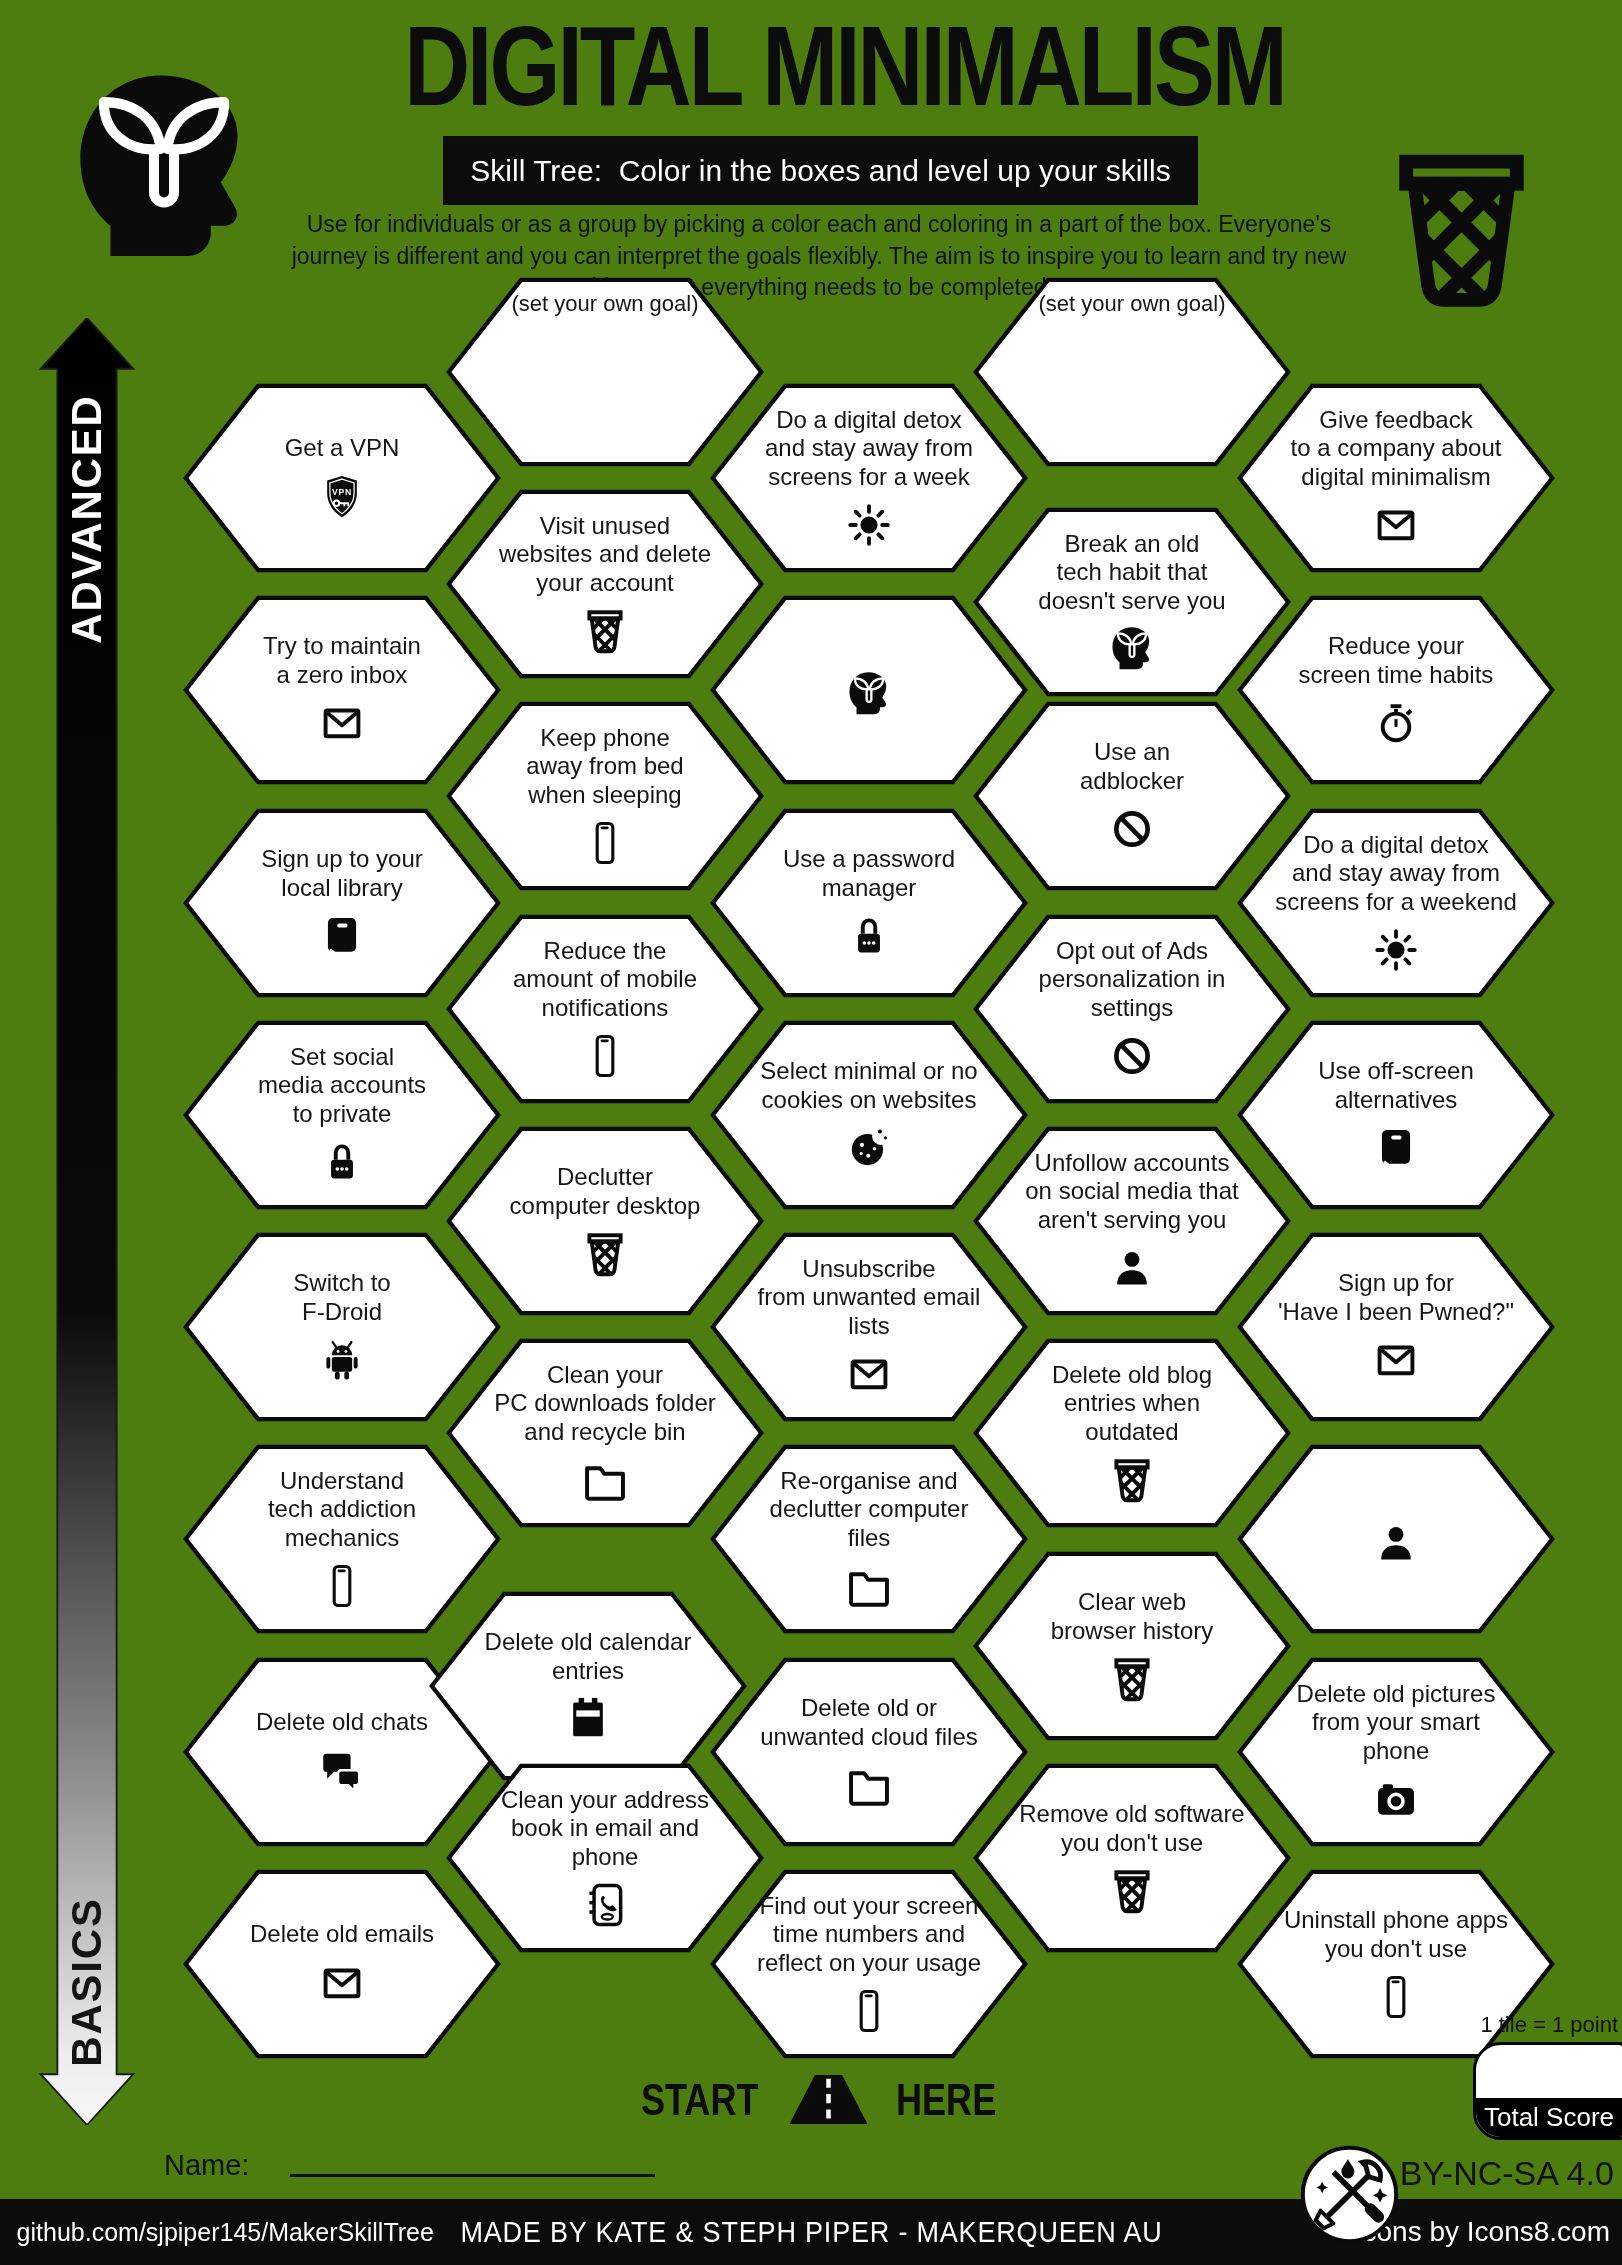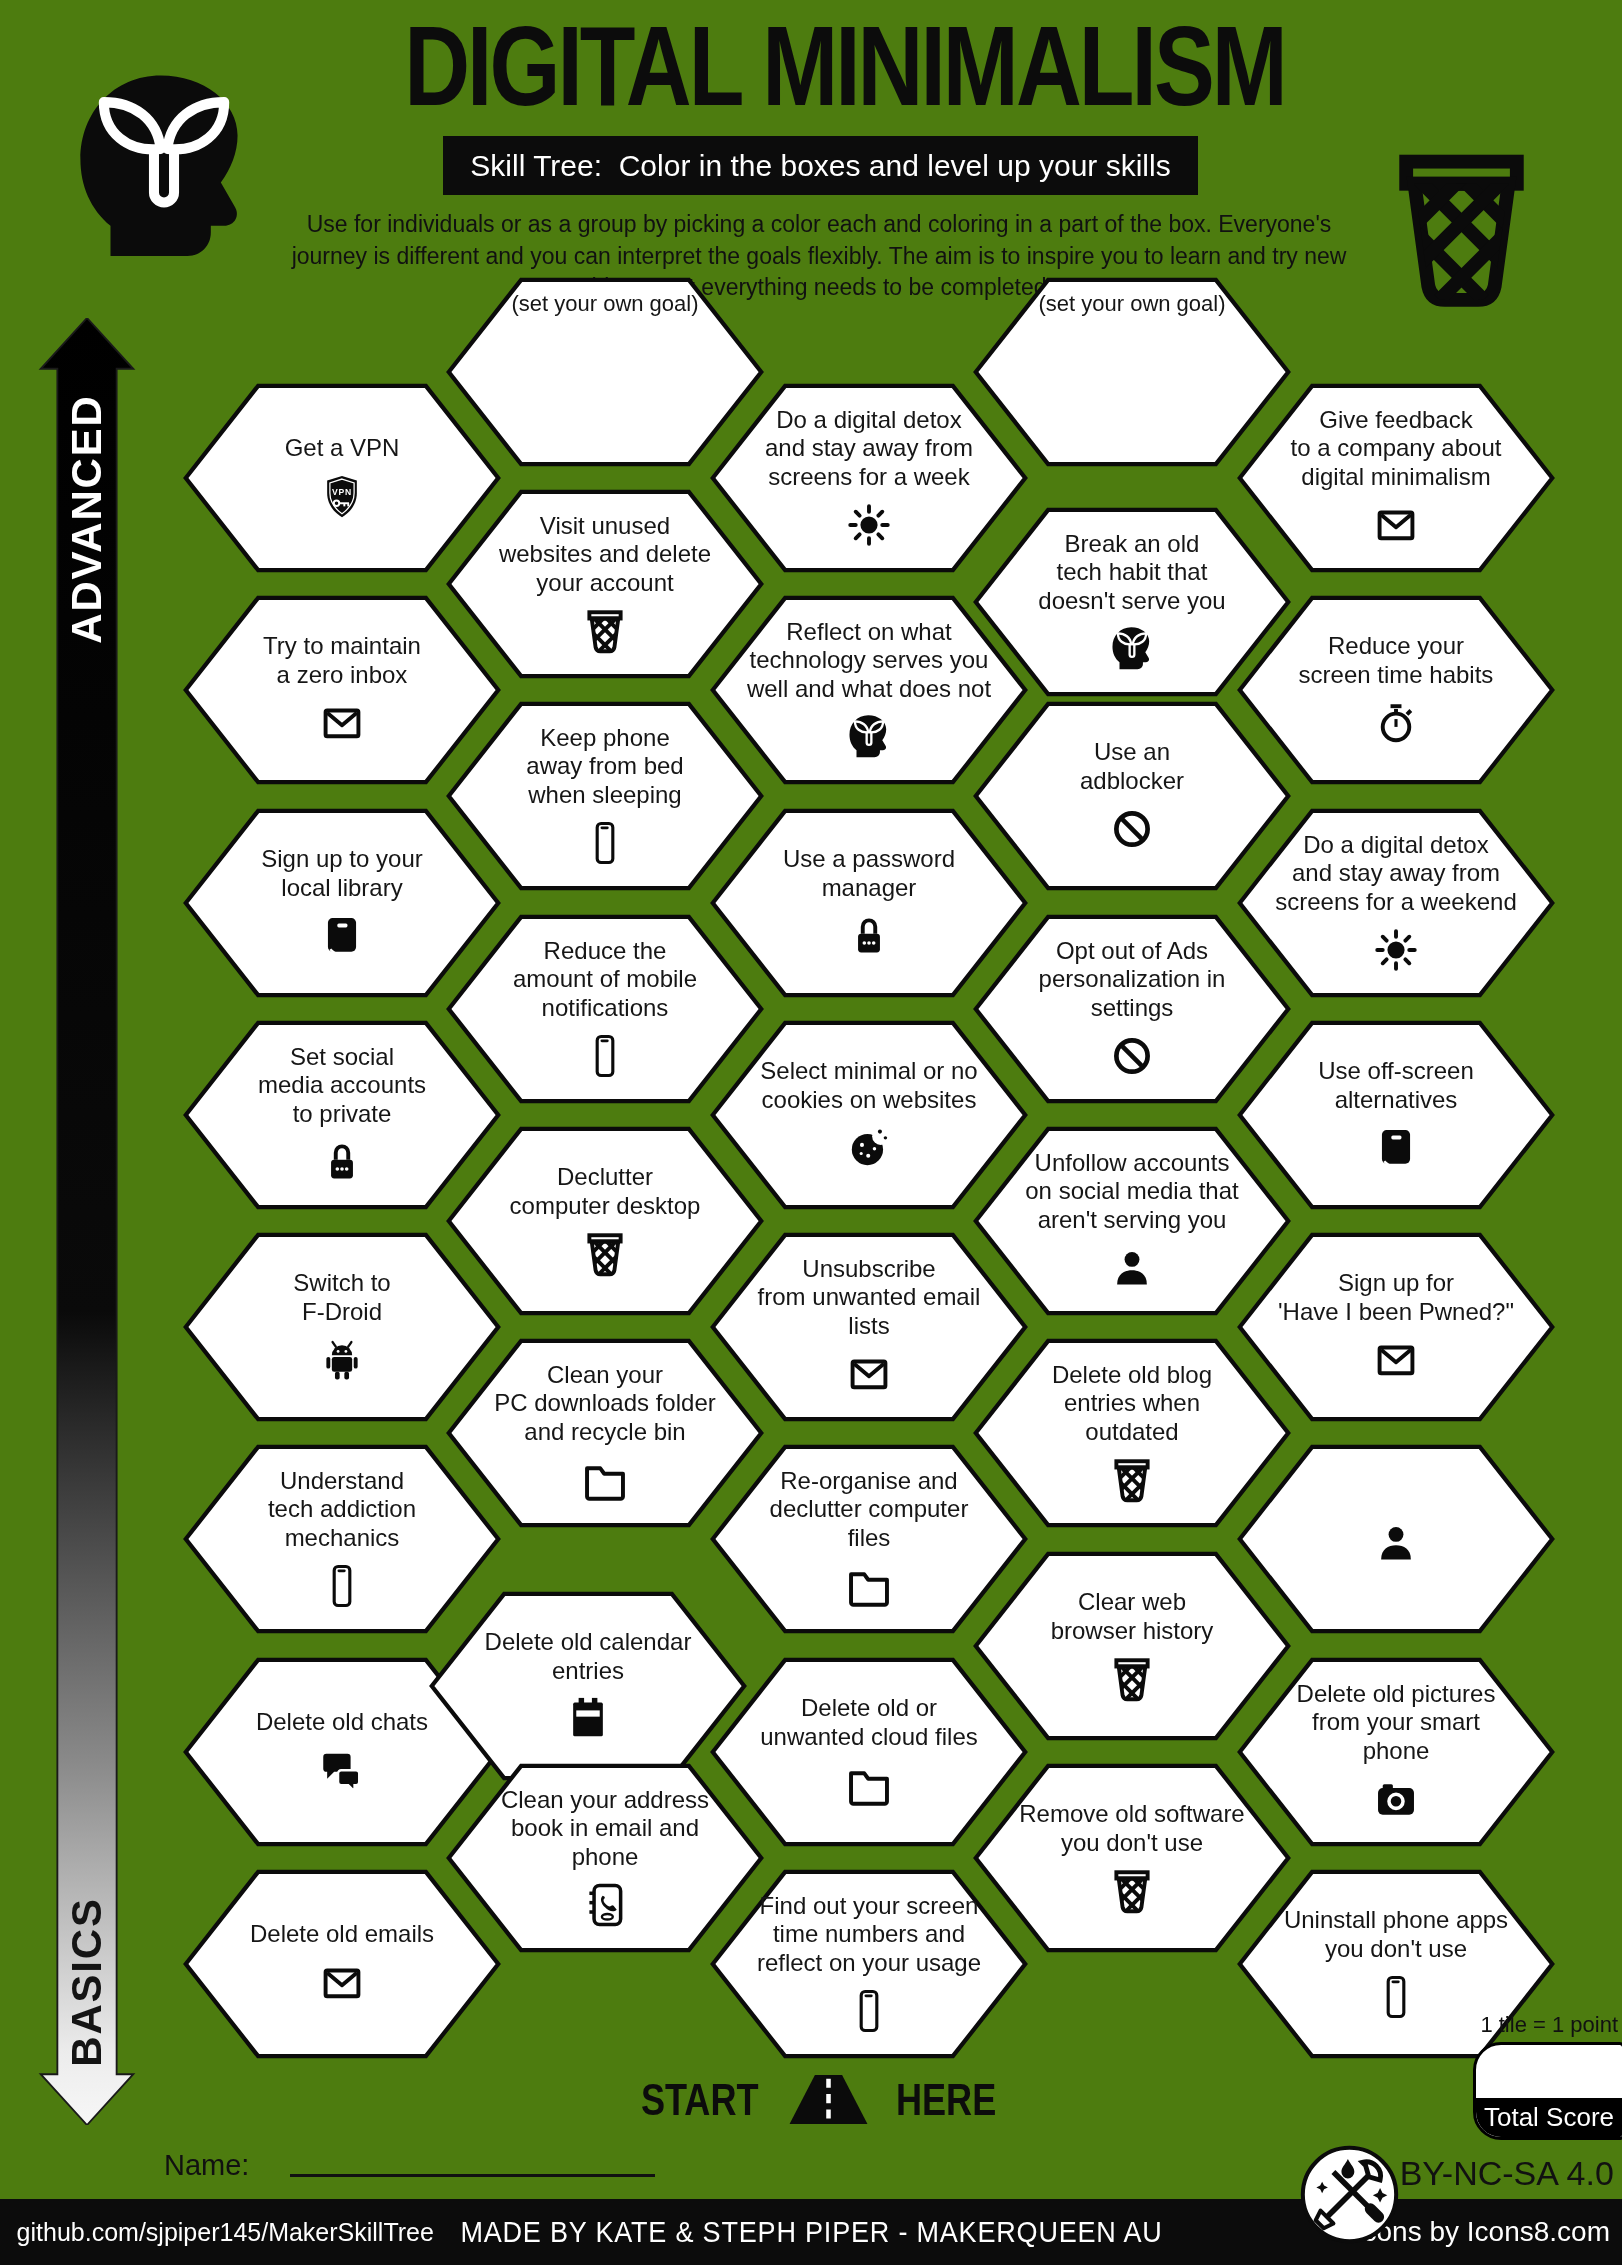--- a/index.html
+++ b/index.html
@@ -2,21 +2,21 @@
 <html style="font-size:14.8px"><head>
 <meta charset="utf-8">
 <style>
   html,body{margin:0;padding:0;background:#888;}
   #canvas{position:relative;width:1623px;height:2266px;background:#4d7c0f;overflow:hidden;
           font-family:"Liberation Sans",sans-serif;color:#111;}
   
   #title{position:absolute;left:249px;top:5.5px;width:1191px;text-align:center;
          font-size:114px;font-weight:bold;letter-spacing:-3.7px;line-height:1.05;
          transform:scaleX(.80);transform-origin:center;white-space:nowrap;color:#0c0c0c;}
-  #subtitle-bar{position:absolute;left:443px;top:136px;width:755px;height:59px;background:#0c0c0c;
+  #subtitle-bar{position:absolute;left:443px;top:136px;width:755px;height:69px;background:#0c0c0c;
                 display:flex;align-items:center;justify-content:center;}
   #subtitle-bar span{color:#fff;font-size:30px;white-space:pre;}
   #description{position:absolute;left:269px;top:209px;width:1100px;text-align:center;
                font-size:23px;line-height:1.38;}
   #logo-head{position:absolute;left:57px;top:52px;width:214px;height:234px;}
   #logo-trash{position:absolute;left:1373px;top:132px;width:177px;height:192px;}
   
   #level-arrow{position:absolute;left:37px;top:318px;width:100px;height:1807px;}
   .axis-label{position:absolute;white-space:nowrap;font-weight:bold;font-size:42px;letter-spacing:1.8px;
               transform:translate(-50%,-50%) rotate(-90deg);}
@@ -435,23 +435,20 @@
           <svg class="hex-i" viewBox="0 0 64 64">
             <use href="#i-sun"></use>
           </svg>
         </div>
       </div>
       <div class="hex" style="left: 710px; top: 595px;">
         <svg class="hex-b" viewBox="0 0 345 206">
           <polygon points="3,103 81.5,3 263.5,3 342,103 263.5,203 81.5,203"></polygon>
         </svg>
         <div class="hex-c">
-          <div class="hex-label">Reflect on what
-technology serves you
-well and what does not</div>
           <svg class="hex-i" viewBox="0 0 64 64">
             <use href="#i-headplant"></use>
           </svg>
         </div>
       </div>
       <div class="hex" style="left: 710px; top: 808px;">
         <svg class="hex-b" viewBox="0 0 345 206">
           <polygon points="3,103 81.5,3 263.5,3 342,103 263.5,203 81.5,203"></polygon>
         </svg>
         <div class="hex-c">

